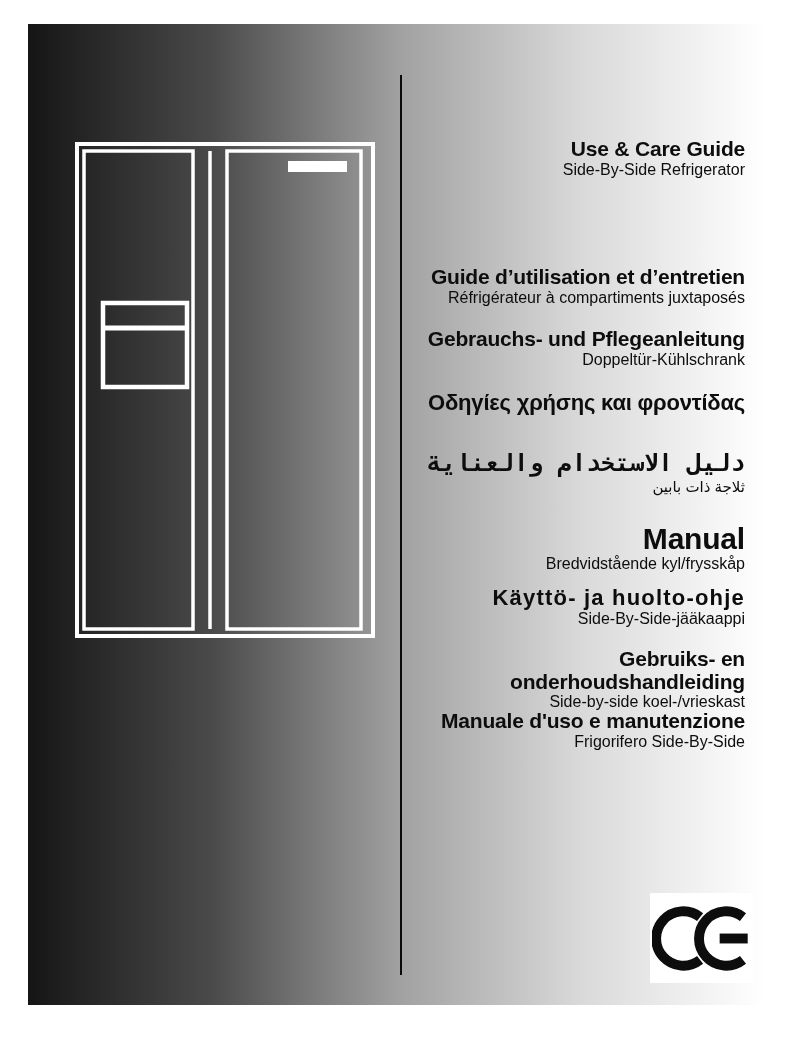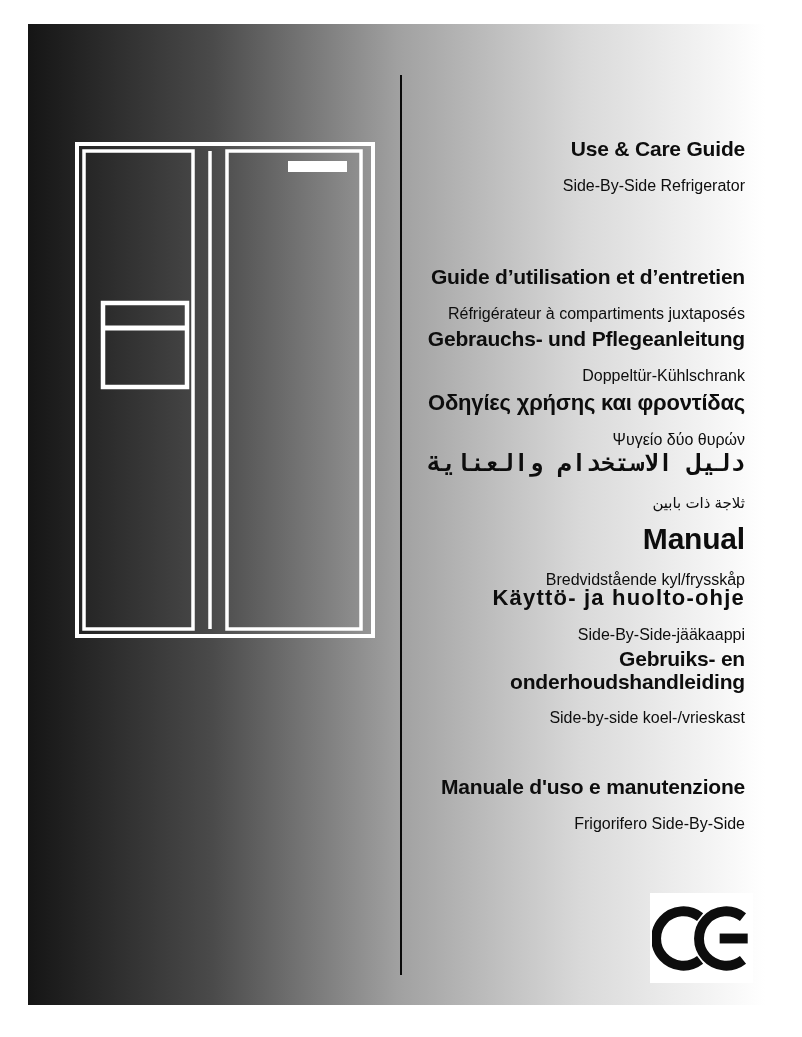--- a/index.html
+++ b/index.html
@@ -22,21 +22,21 @@
   .fridge{
     position:absolute;left:75px;top:142px;width:300px;height:496px;
   }
   .lang{
     position:absolute;right:57px;text-align:right;white-space:nowrap;
   }
   .lang-title{
     font-weight:bold;font-size:21px;line-height:1.08;letter-spacing:-0.2px;
   }
   .lang-sub{
-    font-size:16px;line-height:1.15;margin-top:16px;
+    font-size:16px;line-height:1.15;margin-top:0;
   }
   .lang.el .lang-title{font-size:22px;}
   .lang.ar{direction:rtl;}
   .lang.ar .lang-title{font-size:24px;font-family:Liberation Mono, monospace;}
   .lang.ar .lang-sub{font-size:15px;}
   .lang.sv .lang-title{font-size:30px;}
   .lang.fi .lang-title{font-size:22px;letter-spacing:1.2px;}
   .lang.nl{white-space:normal;max-width:310px;}
   .ce-box{
     position:absolute;left:650px;top:893px;width:103px;height:90px;
@@ -75,21 +75,20 @@
     <div class="lang-sub">Réfrigérateur à compartiments juxtaposés</div>
   </div>
 
   <div class="lang de" style="top:328px">
     <div class="lang-title">Gebrauchs- und Pflegeanleitung</div>
     <div class="lang-sub">Doppeltür-Kühlschrank</div>
   </div>
 
   <div class="lang el" style="top:391px">
     <div class="lang-title">Οδηγίες χρήσης και φροντίδας</div>
-    <div class="lang-sub">Ψυγείο δύο θυρών</div>
   </div>
 
   <div class="lang ar" style="top:452px">
     <div class="lang-title">دليل الاستخدام والعناية</div>
     <div class="lang-sub">ثلاجة ذات بابين</div>
   </div>
 
   <div class="lang sv" style="top:523px">
     <div class="lang-title">Manual</div>
     <div class="lang-sub">Bredvidstående kyl/frysskåp</div>
@@ -98,21 +97,21 @@
   <div class="lang fi" style="top:586px">
     <div class="lang-title">Käyttö- ja huolto-ohje</div>
     <div class="lang-sub">Side-By-Side-jääkaappi</div>
   </div>
 
   <div class="lang nl" style="top:648px">
     <div class="lang-title">Gebruiks- en onderhoudshandleiding</div>
     <div class="lang-sub">Side-by-side koel-/vrieskast</div>
   </div>
 
-  <div class="lang it" style="top:776px">
+  <div class="lang it" style="top:710px">
     <div class="lang-title">Manuale d'uso e manutenzione</div>
     <div class="lang-sub">Frigorifero Side-By-Side</div>
   </div>
 
   <div class="ce-box">
     <svg width="99" height="77" viewBox="0 0 120 90">
       <g fill="none" stroke="#0d0d0d" stroke-width="12">
         <path d="M 58.3 19 A 33 33 0 1 0 58.3 71"></path>
         <path d="M 110.3 19 A 33 33 0 1 0 110.3 71"></path>
         <path d="M 82 45 H 116"></path>

